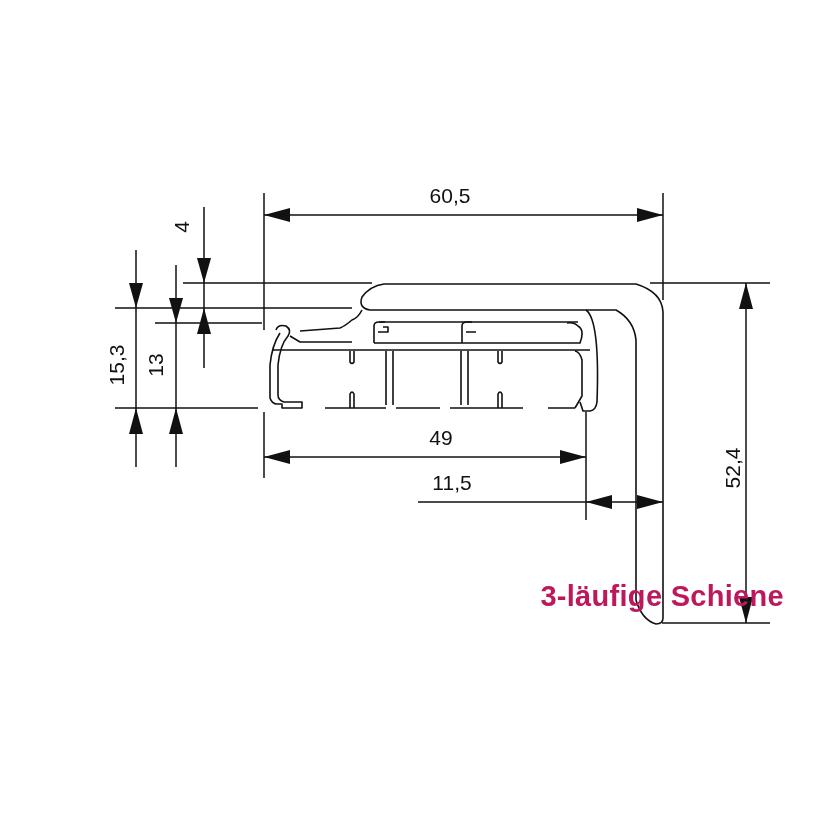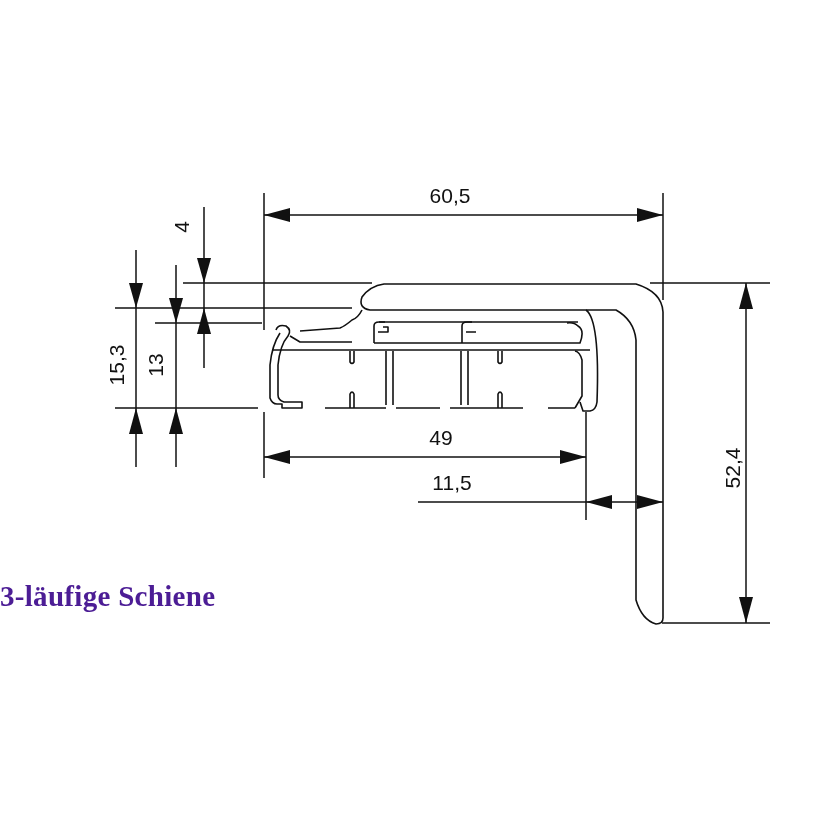--- a/index.html
+++ b/index.html
@@ -1,20 +1,20 @@
 <!DOCTYPE html>
 <html><head>
 <meta charset="utf-8">
 <style>
   html,body{margin:0;padding:0;background:#fff;}
   body{width:840px;height:840px;position:relative;overflow:hidden;}
   svg{position:absolute;left:0;top:0;}
   .dim{font-family:"Liberation Sans",sans-serif;font-size:21px;fill:#111;}
-  .title{position:absolute;left:0;width:784px;top:580px;text-align:left;
-    font-family:Liberation Serif, serif;font-size:29px;font-weight:bold;color:#4c1d95;letter-spacing:0.3px;}
+  .title{position:absolute;left:0;width:784px;top:580px;text-align:right;
+    font-family:Liberation Sans, sans-serif;font-size:29px;font-weight:bold;color:#be185d;letter-spacing:0.3px;}
   .ln{stroke:#111;stroke-width:1.5;fill:none;}
   .pr{stroke:#111;stroke-width:1.6;fill:none;stroke-linejoin:round;}
   .ar{fill:#111;}
 </style>
 </head>
 <body>
 
 <svg width="840" height="840" viewBox="0 0 840 840">
 
   <g>

